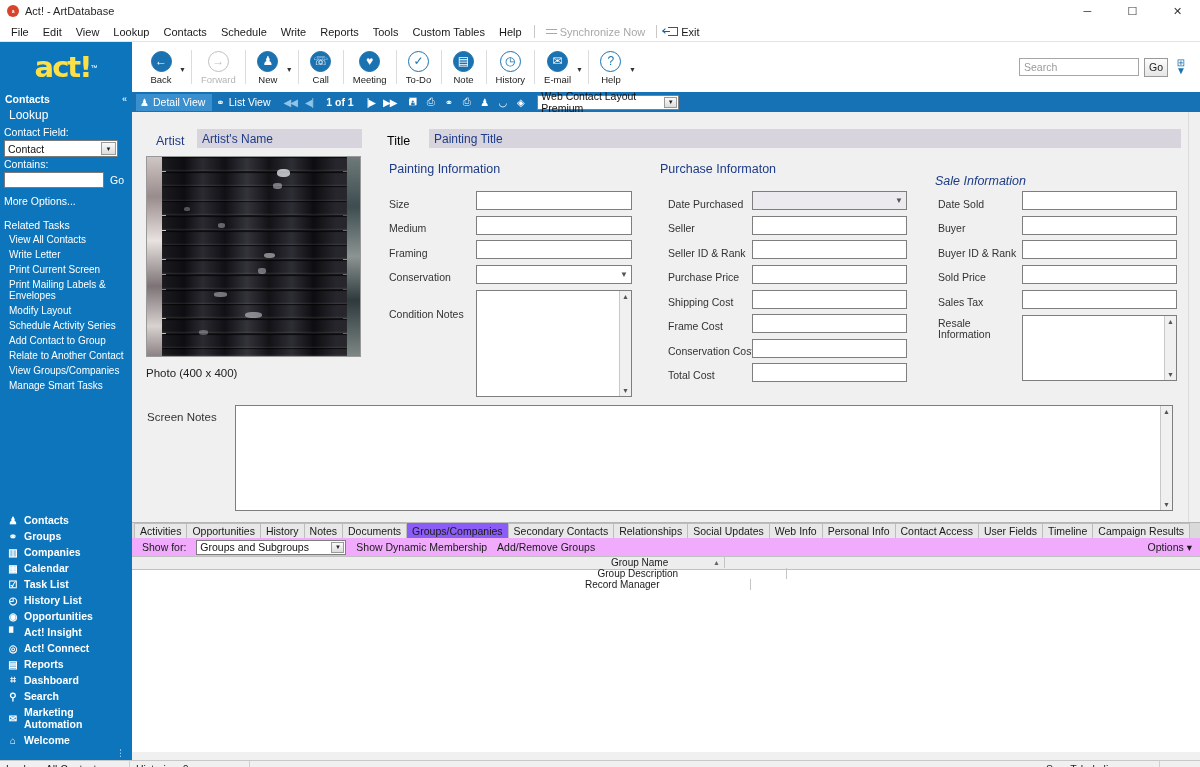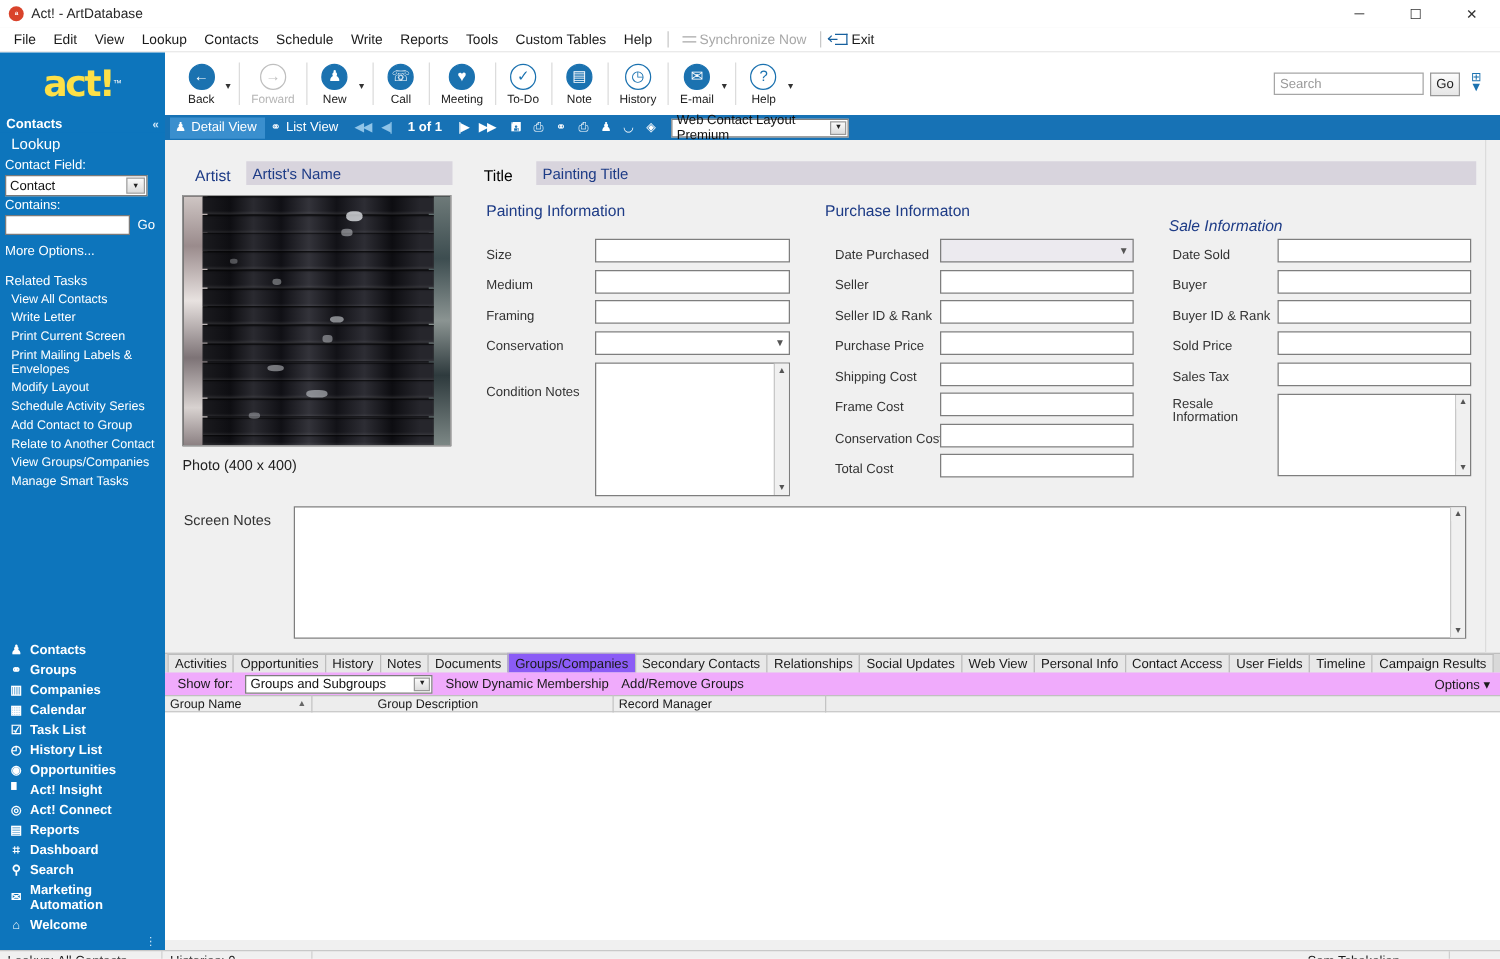--- a/index.html
+++ b/index.html
@@ -234,21 +234,21 @@
   }
   .showfor-select .arrow {
     position: absolute; right: 1px; top: 1px; width: 13px; height: 11px;
     background: linear-gradient(#fafafa,#dcdcdc); border: 1px solid #9a9a9a;
     display: flex; align-items: center; justify-content: center; font-size: 6px; color: #222;
   }
   .options-btn { margin-left: auto; padding-right: 8px; font-size: 10.5px; color:#1a1a1a;}
 
   .gridhead {
     height: 14px; background: #ededed; display: flex; align-items: center;
-    border-top: 1px solid #c0c0c0; border-bottom: 1px solid #c0c0c0; font-size: 10px; color: #1a1a1a;
+    border-top: 1px solid #c0c0c0; border-bottom: 1px solid #c0c0c0; font-size: 10px; color: #1a1a1a; flex-direction: column;
   }
   .gh-cell {
     height: 14px; display: flex; align-items: center; padding-left: 4px;
     border-right: 1px solid #c4c4c4; position: relative;
   }
   .gh-sort { position: absolute; right: 4px; font-size: 7px; color: #666; }
   .gridbody { flex: 1; background: #fff; border-top: 0; }
 
   
   .statusbar {
@@ -646,21 +646,21 @@
       <div class="tabstrip">
         <div class="tab">Activities</div>
         <div class="tab">Opportunities</div>
         <div class="tab">History</div>
         <div class="tab">Notes</div>
         <div class="tab">Documents</div>
         <div class="tab active">Groups/Companies</div>
         <div class="tab">Secondary Contacts</div>
         <div class="tab">Relationships</div>
         <div class="tab">Social Updates</div>
-        <div class="tab">Web View</div>
+        <div class="tab">Web Info</div>
         <div class="tab">Personal Info</div>
         <div class="tab">Contact Access</div>
         <div class="tab">User Fields</div>
         <div class="tab">Timeline</div>
         <div class="tab">Campaign Results</div>
       </div>
 
       <div class="subtool">
         <span>Show for:</span>
         <div class="showfor-select">

